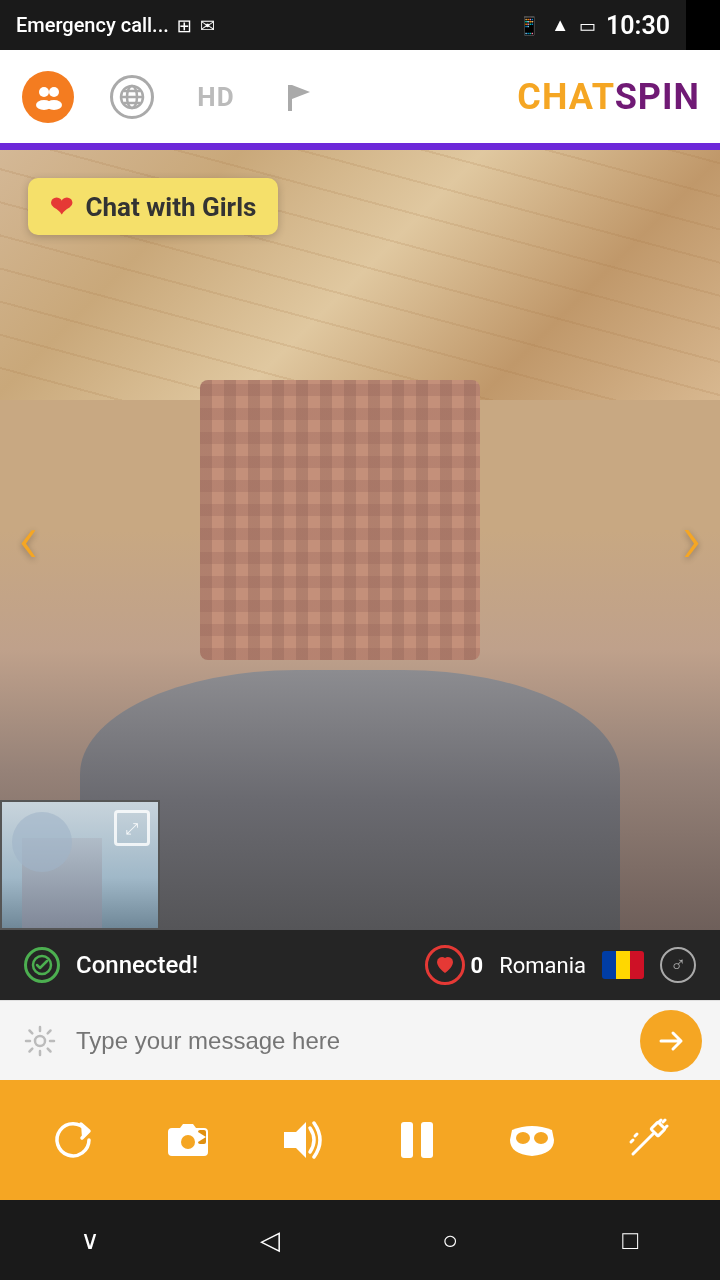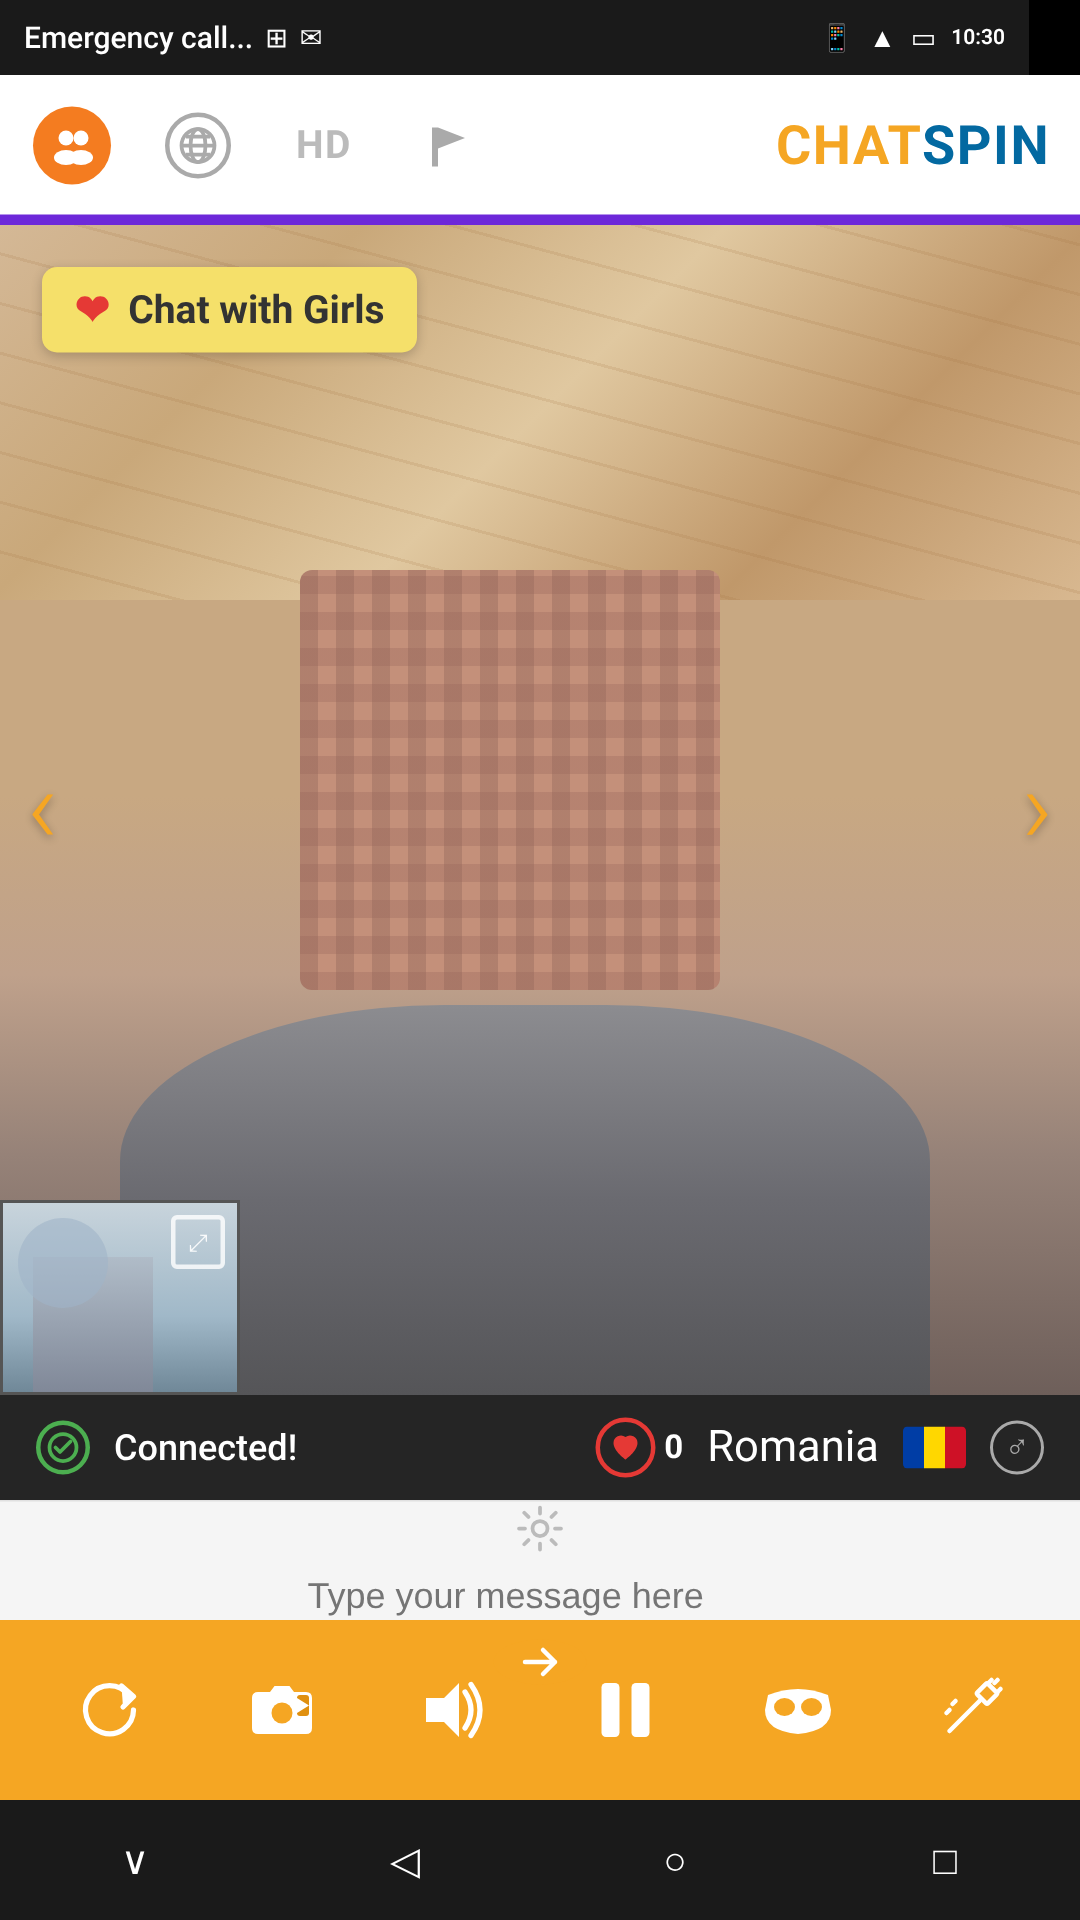--- a/index.html
+++ b/index.html
@@ -64,21 +64,21 @@
       color: #bbb;
       letter-spacing: 1px;
     }
     #logo {
       margin-left: auto;
       font-size: 36px;
       font-weight: bold;
       letter-spacing: 1px;
     }
     #logo .chat { color: #f5a623; }
-    #logo .spin { color: #0369a1; }
+    #logo .spin { color: #701a75; }
 
     
     #video-area {
       width: 720px;
       height: 780px;
       position: relative;
       background: #c8a882;
       overflow: hidden;
     }
 
@@ -245,21 +245,21 @@
       color: #e53935;
       font-size: 22px;
     }
     .heart-num {
       color: #fff;
       font-size: 22px;
       font-weight: bold;
     }
     .country-text {
       color: #fff;
-      font-size: 29px;
+      font-size: 22px;
     }
     .romania-flag {
       display: flex;
       width: 42px; height: 28px;
       overflow: hidden;
       border-radius: 3px;
     }
     .romania-flag .blue { width: 33%; background: #003DA5; }
     .romania-flag .yellow { width: 34%; background: #FFD700; }
     .romania-flag .red { width: 33%; background: #CE1126; }
@@ -275,21 +275,20 @@
     
     #message-area {
       width: 720px;
       height: 80px;
       background: #f5f5f5;
       display: flex;
       align-items: center;
       padding: 0 18px;
       gap: 14px;
       border-top: 1px solid #e0e0e0;
-      flex-direction: column;
     }
     #settings-icon-btn {
       width: 44px; height: 44px;
       display: flex; align-items: center; justify-content: center;
       cursor: pointer;
       color: #bbb;
       font-size: 28px;
     }
     #message-input {
       flex: 1;
@@ -352,21 +351,21 @@
 <div id="status-bar">
   <div id="status-left">
     <span>Emergency call...</span>
     <span style="font-size:18px">⊞</span>
     <span style="font-size:18px">✉</span>
   </div>
   <div id="status-right">
     <span style="font-size:18px">📱</span>
     <span style="font-size:18px">▲</span>
     <span style="font-size:18px">▭</span>
-    <span style="font-size:14px;font-weight:600">10:30</span>
+    <span style="font-size:25px;font-weight:600">10:30</span>
   </div>
 </div>
 
 <div id="header">
   <div class="header-icon-btn">
     <div class="people-icon">
       <svg width="30" height="30" viewBox="0 0 30 30" fill="white">
         <circle cx="11" cy="10" r="5"></circle>
         <circle cx="21" cy="10" r="5"></circle>
         <ellipse cx="11" cy="23" rx="8" ry="5"></ellipse>

